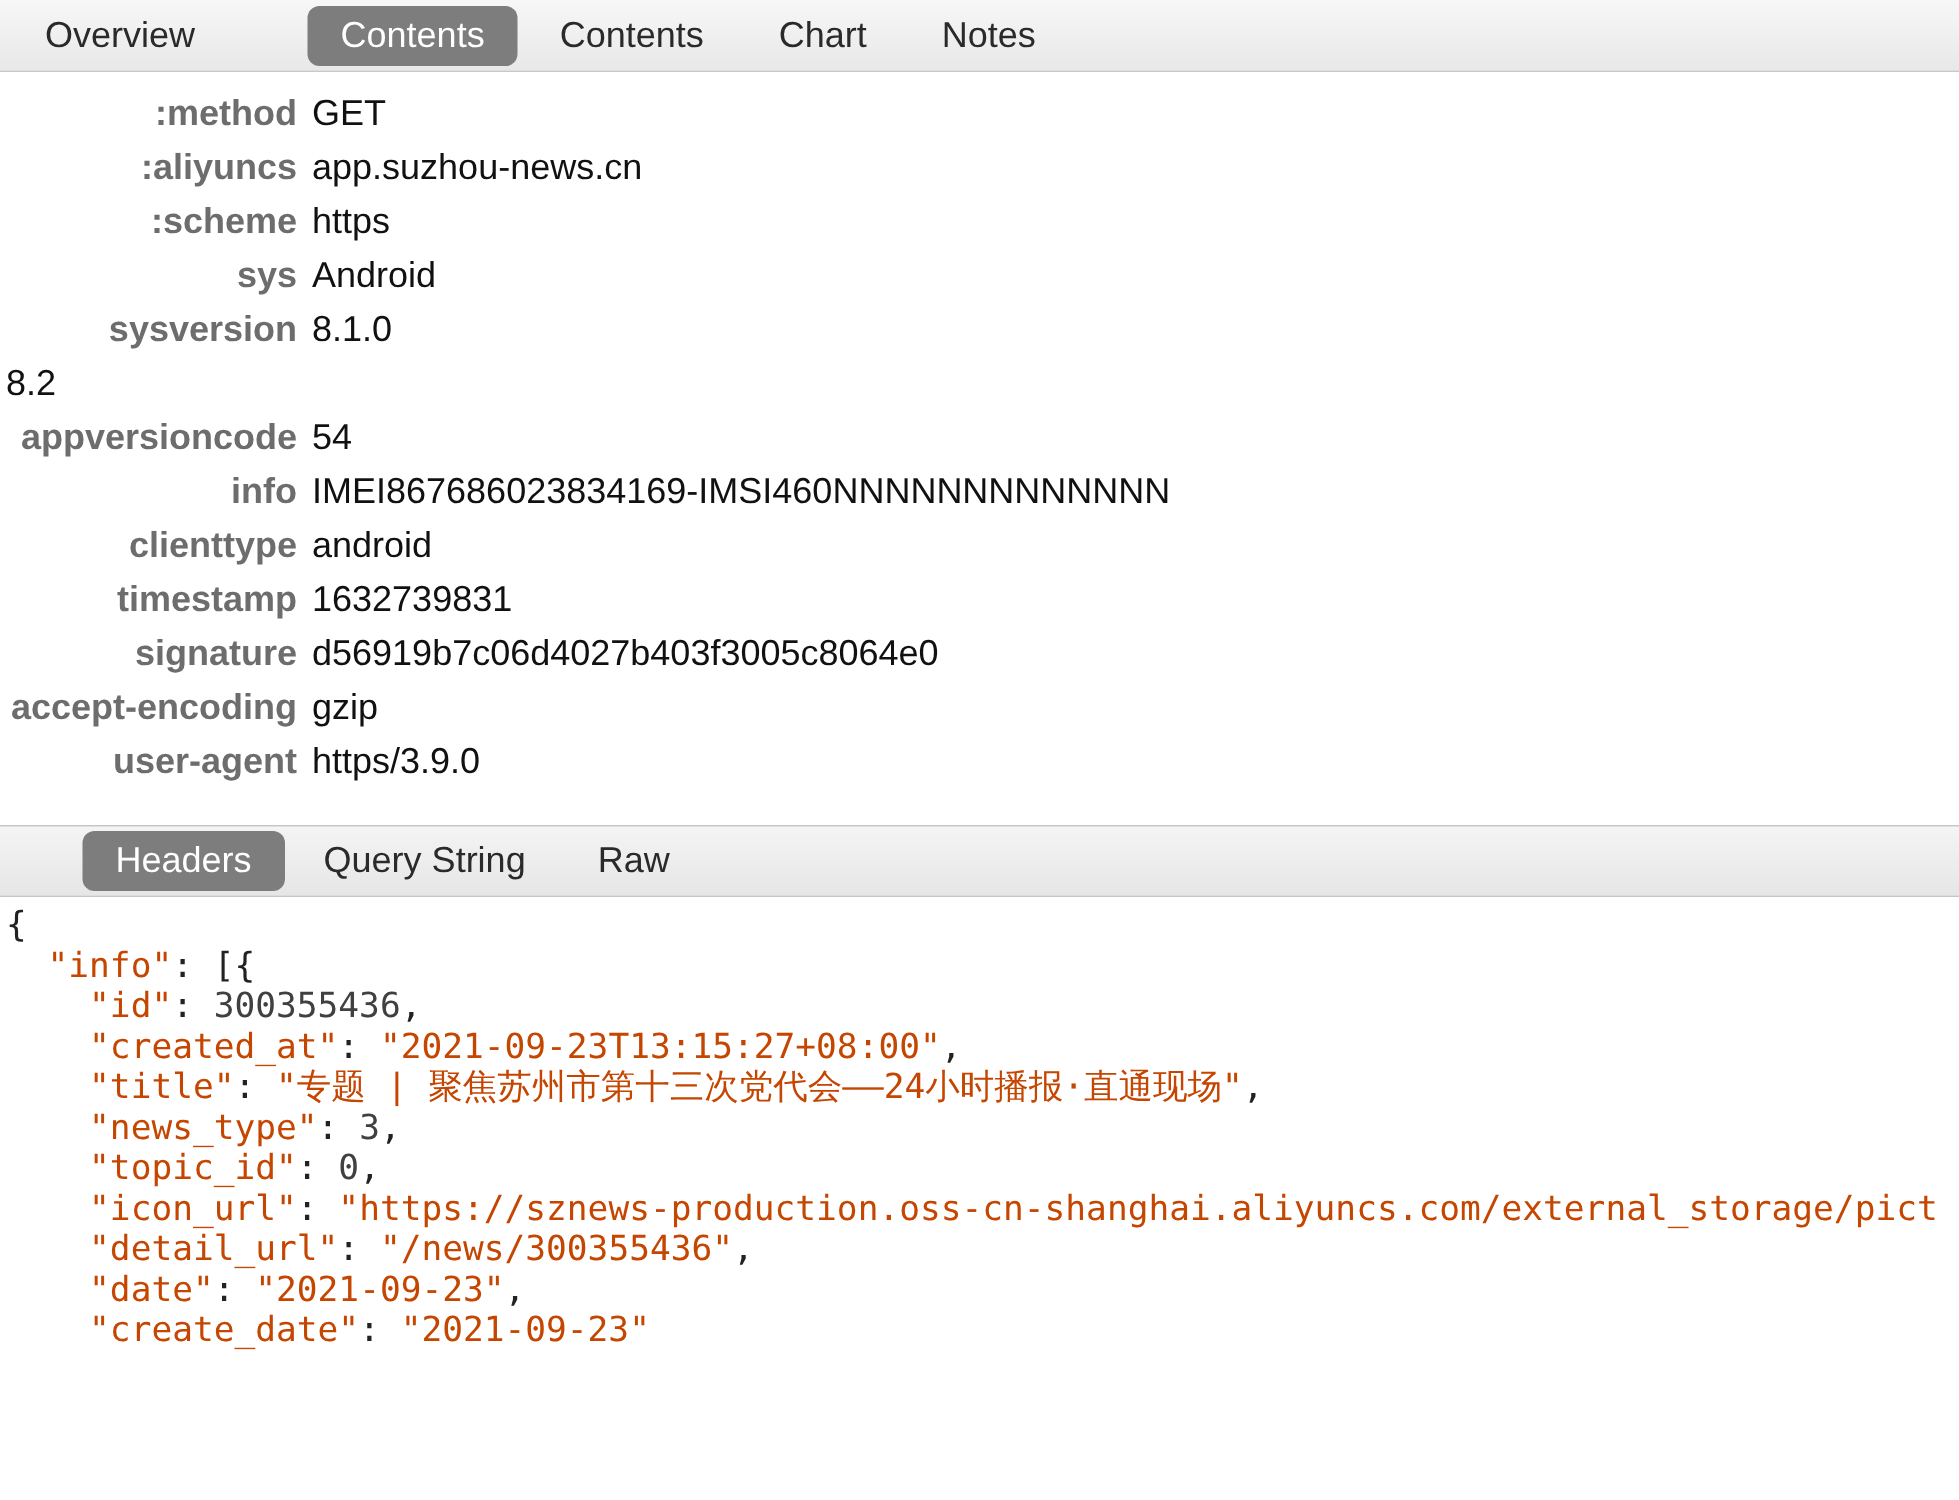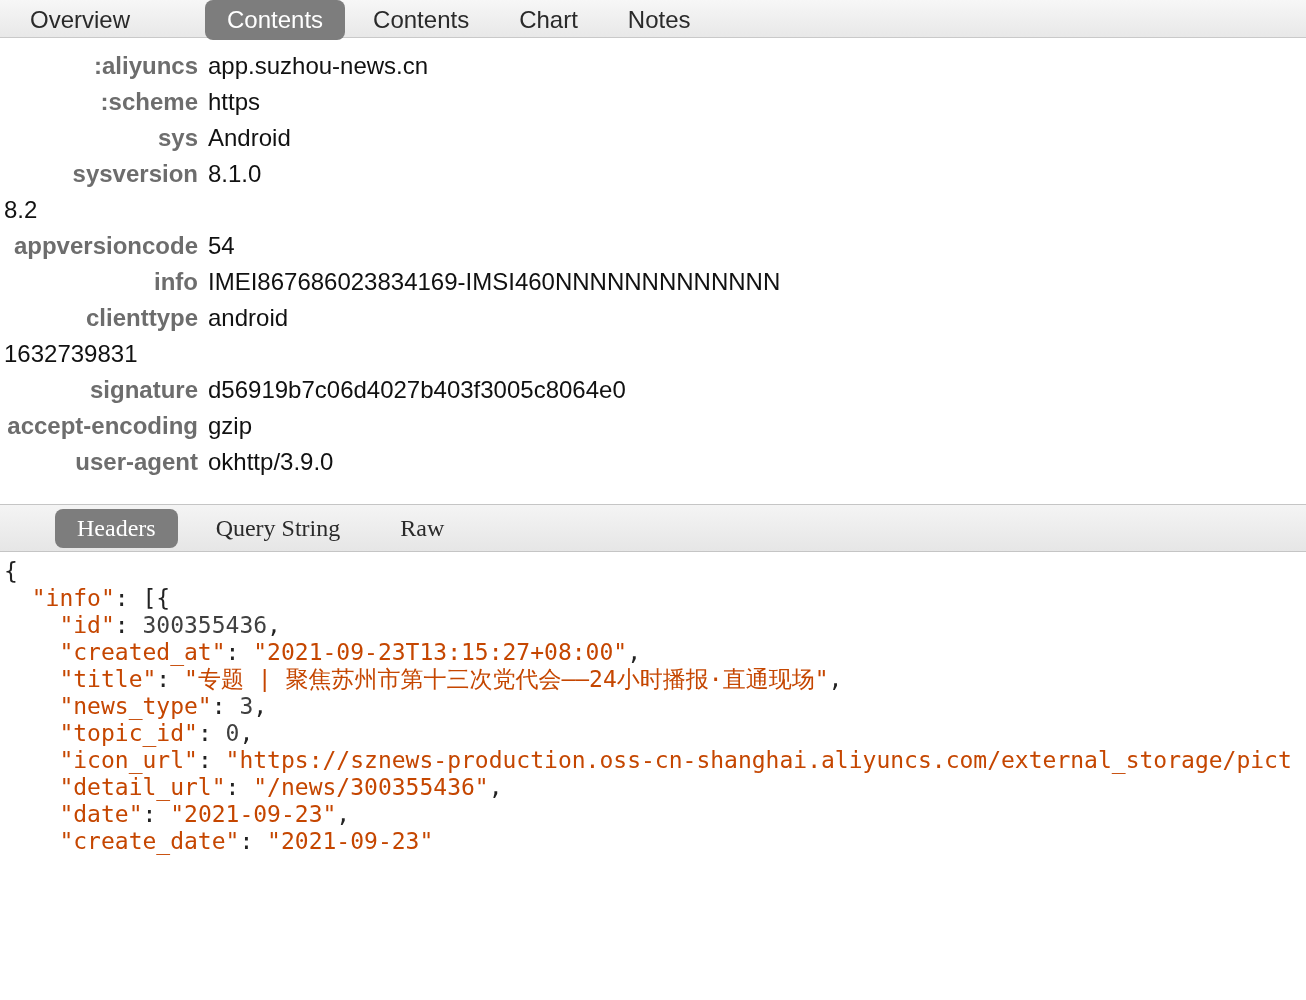--- a/index.html
+++ b/index.html
@@ -5,24 +5,24 @@
   * { margin: 0; padding: 0; box-sizing: border-box; }
   body {
     font-family: -apple-system, BlinkMacSystemFont, "Helvetica Neue", Arial, sans-serif;
     background: #fff;
     width: 1306px;
     height: 1000px;
     overflow: hidden;
   }
   .tabbar {
     display: flex;
-    align-items: flex-start;
+    align-items: center;
     background: linear-gradient(to bottom, #f7f7f7, #e8e8e8);
     border-bottom: 1px solid #c9c9c9;
-    height: 38px;
+    height: 48px;
     padding: 0 8px;
     gap: 6px;
   }
   .tab {
     padding: 6px 22px;
     font-size: 24px;
     color: #2a2a2a;
     border-radius: 8px;
     cursor: default;
   }
@@ -54,22 +54,21 @@
     white-space: nowrap;
   }
   .subtabbar {
     display: flex;
     align-items: center;
     background: linear-gradient(to bottom, #f4f4f4, #e6e6e6);
     border-top: 1px solid #c5c5c5;
     border-bottom: 1px solid #c5c5c5;
     height: 48px;
     padding: 0 8px;
-    gap: 16px;
-    font-family: Liberation Serif, serif;
+    gap: 4px;
   }
   .json-panel {
     padding: 6px 4px;
     font-family: "Menlo", "Consolas", monospace;
     font-size: 23px;
     line-height: 27px;
     color: #222;
     white-space: pre;
   }
   .tok-key   { color: #c54600; }
@@ -82,20 +81,24 @@
 
 <div class="tabbar">
   <div class="tab">Overview</div>
   <div class="tab active">Contents</div>
   <div class="tab">Contents</div>
   <div class="tab">Chart</div>
   <div class="tab">Notes</div>
 </div>
 
 <div class="headers-panel" id="headers-panel">
+    <div class="header-row">
+      <div class="header-key">:method</div>
+      <div class="header-val">GET</div>
+    </div>
     <div class="header-row">
       <div class="header-key">:aliyuncs</div>
       <div class="header-val">app.suzhou-news.cn</div>
     </div>
     <div class="header-row">
       <div class="header-key">:scheme</div>
       <div class="header-val">https</div>
     </div>
     <div class="header-row">
       <div class="header-key">sys</div>
@@ -114,33 +117,34 @@
     </div>
     <div class="header-row">
       <div class="header-key">info</div>
       <div class="header-val">IMEI867686023834169-IMSI460NNNNNNNNNNNNN</div>
     </div>
     <div class="header-row">
       <div class="header-key">clienttype</div>
       <div class="header-val">android</div>
     </div>
     <div class="header-row">
+      <div class="header-key">timestamp</div>
       <div class="header-val">1632739831</div>
     </div>
     <div class="header-row">
       <div class="header-key">signature</div>
       <div class="header-val">d56919b7c06d4027b403f3005c8064e0</div>
     </div>
     <div class="header-row">
       <div class="header-key">accept-encoding</div>
       <div class="header-val">gzip</div>
     </div>
     <div class="header-row">
       <div class="header-key">user-agent</div>
-      <div class="header-val">okhttp/3.9.0</div>
+      <div class="header-val">https/3.9.0</div>
     </div>
   </div>
 
 <div class="subtabbar">
   <div class="tab active">Headers</div>
   <div class="tab">Query String</div>
   <div class="tab">Raw</div>
 </div>
 
 <div class="json-panel" id="json-panel"><div><span class="tok-punct">{</span></div><div><span class="tok-punct">  </span><span class="tok-key">"info"</span><span class="tok-punct">: [{</span></div><div><span class="tok-punct">    </span><span class="tok-key">"id"</span><span class="tok-punct">: </span><span class="tok-num">300355436</span><span class="tok-punct">,</span></div><div><span class="tok-punct">    </span><span class="tok-key">"created_at"</span><span class="tok-punct">: </span><span class="tok-str">"2021-09-23T13:15:27+08:00"</span><span class="tok-punct">,</span></div><div><span class="tok-punct">    </span><span class="tok-key">"title"</span><span class="tok-punct">: </span><span class="tok-str">"专题 | 聚焦苏州市第十三次党代会——24小时播报·直通现场"</span><span class="tok-punct">,</span></div><div><span class="tok-punct">    </span><span class="tok-key">"news_type"</span><span class="tok-punct">: </span><span class="tok-num">3</span><span class="tok-punct">,</span></div><div><span class="tok-punct">    </span><span class="tok-key">"topic_id"</span><span class="tok-punct">: </span><span class="tok-num">0</span><span class="tok-punct">,</span></div><div><span class="tok-punct">    </span><span class="tok-key">"icon_url"</span><span class="tok-punct">: </span><span class="tok-str">"https://sznews-production.oss-cn-shanghai.aliyuncs.com/external_storage/pict</span><span class="tok-punct"></span></div><div><span class="tok-punct">    </span><span class="tok-key">"detail_url"</span><span class="tok-punct">: </span><span class="tok-str">"/news/300355436"</span><span class="tok-punct">,</span></div><div><span class="tok-punct">    </span><span class="tok-key">"date"</span><span class="tok-punct">: </span><span class="tok-str">"2021-09-23"</span><span class="tok-punct">,</span></div><div><span class="tok-punct">    </span><span class="tok-key">"create_date"</span><span class="tok-punct">: </span><span class="tok-str">"2021-09-23"</span><span class="tok-punct"></span></div></div>

